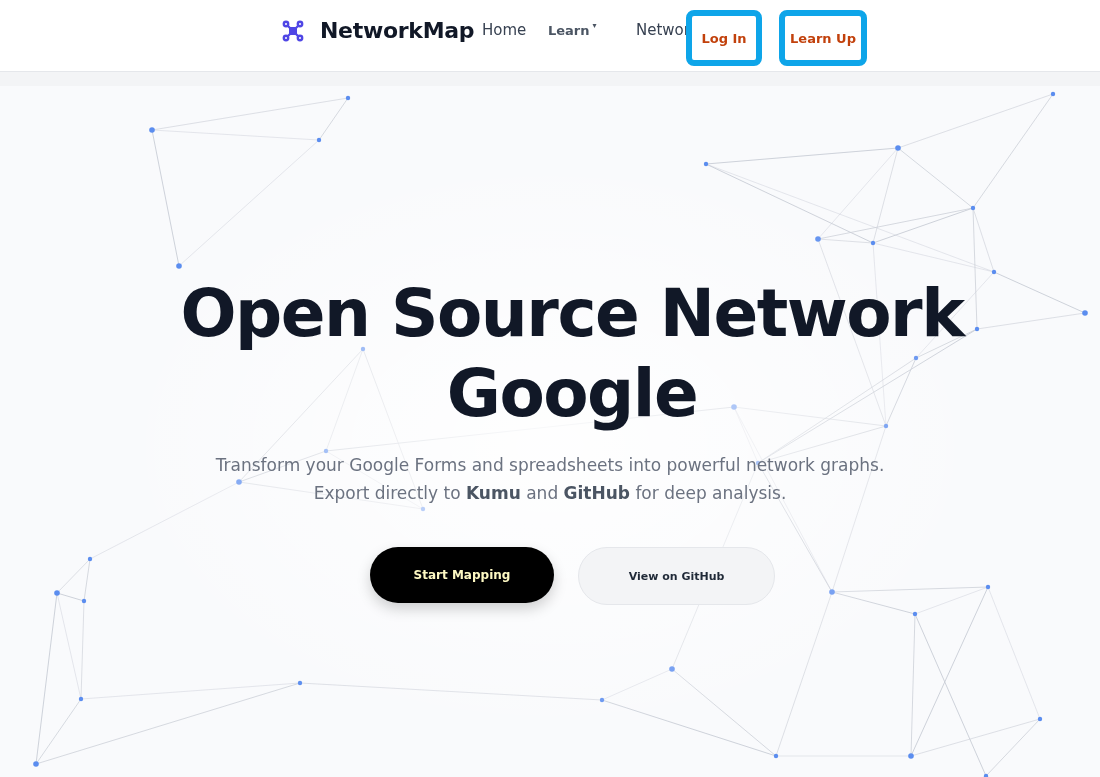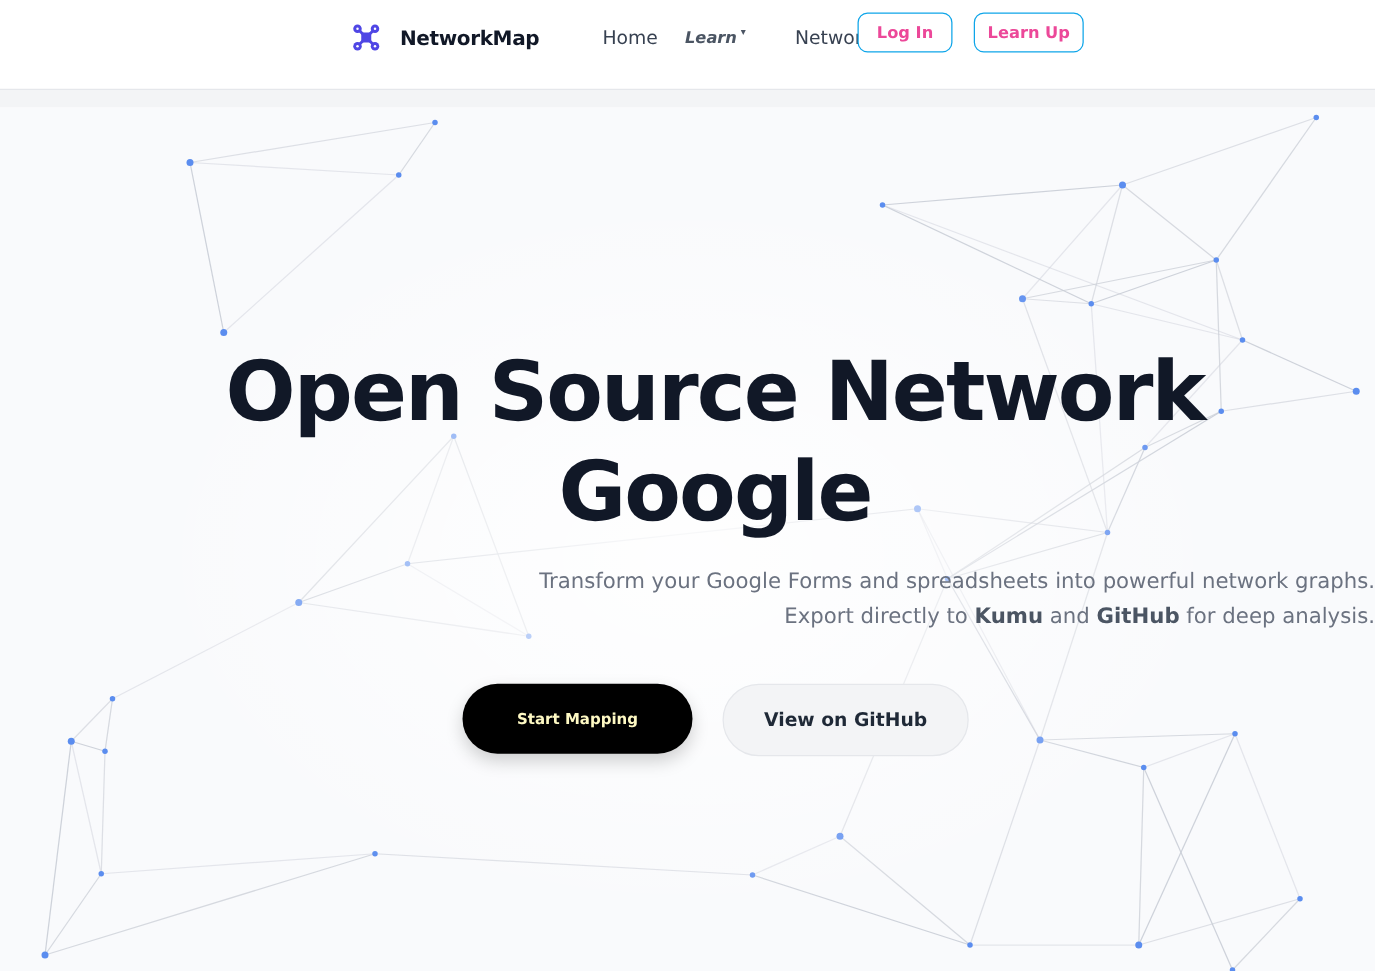--- a/index.html
+++ b/index.html
@@ -6,71 +6,71 @@
     html, body { width: 1100px; height: 777px; overflow: hidden; background: #ffffff; }
     body { font-family: "DejaVu Sans", "Liberation Sans", sans-serif; color: #111827; position: relative; }
 
     .header {
       position: absolute; left: 0; top: 0; width: 1100px; height: 72px;
       background: #ffffff; border-bottom: 1px solid #e5e7eb;
     }
     .header-inner { position: absolute; left: 0; top: 0; width: 100%; height: 100%; }
     .logo { position: absolute; left: 281px; top: 18px; display: flex; align-items: center; }
     .logo-icon { width: 24px; height: 24px; }
-    .logo-text { margin-left: 15px; font-size: 16px; font-weight: bold; color: #111827; letter-spacing: -0.3px; }
+    .logo-text { margin-left: 15px; font-size: 22px; font-weight: bold; color: #111827; letter-spacing: -0.3px; }
 
     .nav-link { position: absolute; top: 21px; font-size: 15px; color: #374151; text-decoration: none; cursor: pointer; }
     .nav-home { left: 466px; margin-left: 16px; }
-    .nav-learn { left: 548px; top: 23px; font-size: 13px; font-weight: bold; color: #4b5563; display: flex; align-items: flex-start; font-style: italic; }
+    .nav-learn { left: 548px; top: 23px; font-size: 13px; font-weight: bold; color: #4b5563; display: flex; align-items: flex-start; }
     .nav-learn .chev { font-size: 8px; margin-left: 3px; margin-top: -2px; }
     .nav-github { left: 636px; }
 
     .btn-outline {
-      position: absolute; top: 10px; height: 32px;
-      border: 1px solid #0ea5e9; border-radius: 8px; background: #ffffff;
-      font-family: "DejaVu Sans", "Liberation Sans", sans-serif;
-      font-size: 13px; font-weight: bold; color: #ec4899;
+      position: absolute; top: 10px; height: 56px;
+      border: 6px solid #0ea5e9; border-radius: 8px; background: #ffffff;
+      font-family: "DejaVu Sans", "Liberation Sans", sans-serif;
+      font-size: 13px; font-weight: bold; color: #c2410c;
       display: flex; align-items: center; justify-content: center; cursor: pointer;
     }
     .btn-login { left: 686px; width: 76px; }
     .btn-signup { left: 779px; width: 88px; }
 
     .band { position: absolute; left: 0; top: 72px; width: 1100px; height: 14px; background: #f3f4f6; }
 
     .hero { position: absolute; left: 0; top: 86px; width: 1100px; height: 691px; background: #f9fafc; overflow: hidden; }
     .hero-glow {
       position: absolute; left: 100px; top: 60px; width: 900px; height: 600px;
       background: radial-gradient(ellipse at center, rgba(255,255,255,0.9) 0%, rgba(255,255,255,0) 70%);
     }
     .network { position: absolute; left: 0; top: -86px; width: 1100px; height: 777px; }
 
     .hero-title {
       position: absolute; left: 0; top: 188px; width: 1100px; text-align: center;
       font-family: "DejaVu Sans", "Liberation Sans", sans-serif;
       font-size: 66px; font-weight: bold; line-height: 80px; color: #111827; letter-spacing: -1.5px; padding-left: 44px;
     }
     .hero-sub {
-      position: absolute; left: 0; top: 365px; width: 1100px; text-align: right;
+      position: absolute; left: 0; top: 365px; width: 1100px; text-align: center;
       font-size: 17px; line-height: 28px; color: #6b7280;
     }
     .hero-sub b { color: #4b5563; font-weight: bold; }
 
     .btn-primary {
       position: absolute; left: 370px; top: 461px; width: 184px; height: 56px;
       background: #000000; color: #fef9c3; border: none; border-radius: 28px;
       font-family: "DejaVu Sans", "Liberation Sans", sans-serif;
       font-size: 12px; font-weight: bold;
       box-shadow: 0 6px 14px rgba(0,0,0,0.18);
       display: flex; align-items: center; justify-content: center; cursor: pointer;
     }
     .btn-secondary {
       position: absolute; left: 578px; top: 461px; width: 197px; height: 58px;
       background: #f3f4f6; color: #1f2937; border: 1px solid #e5e7eb; border-radius: 29px;
       font-family: "DejaVu Sans", "Liberation Sans", sans-serif;
-      font-size: 15px; font-weight: bold;
+      font-size: 11px; font-weight: bold;
       display: flex; align-items: center; justify-content: center; cursor: pointer;
     }
   </style>
 </head>
 <body>
 
 <div class="header">
   <div class="header-inner">
     <div class="logo">
       <svg class="logo-icon" viewBox="0 0 24 24">

